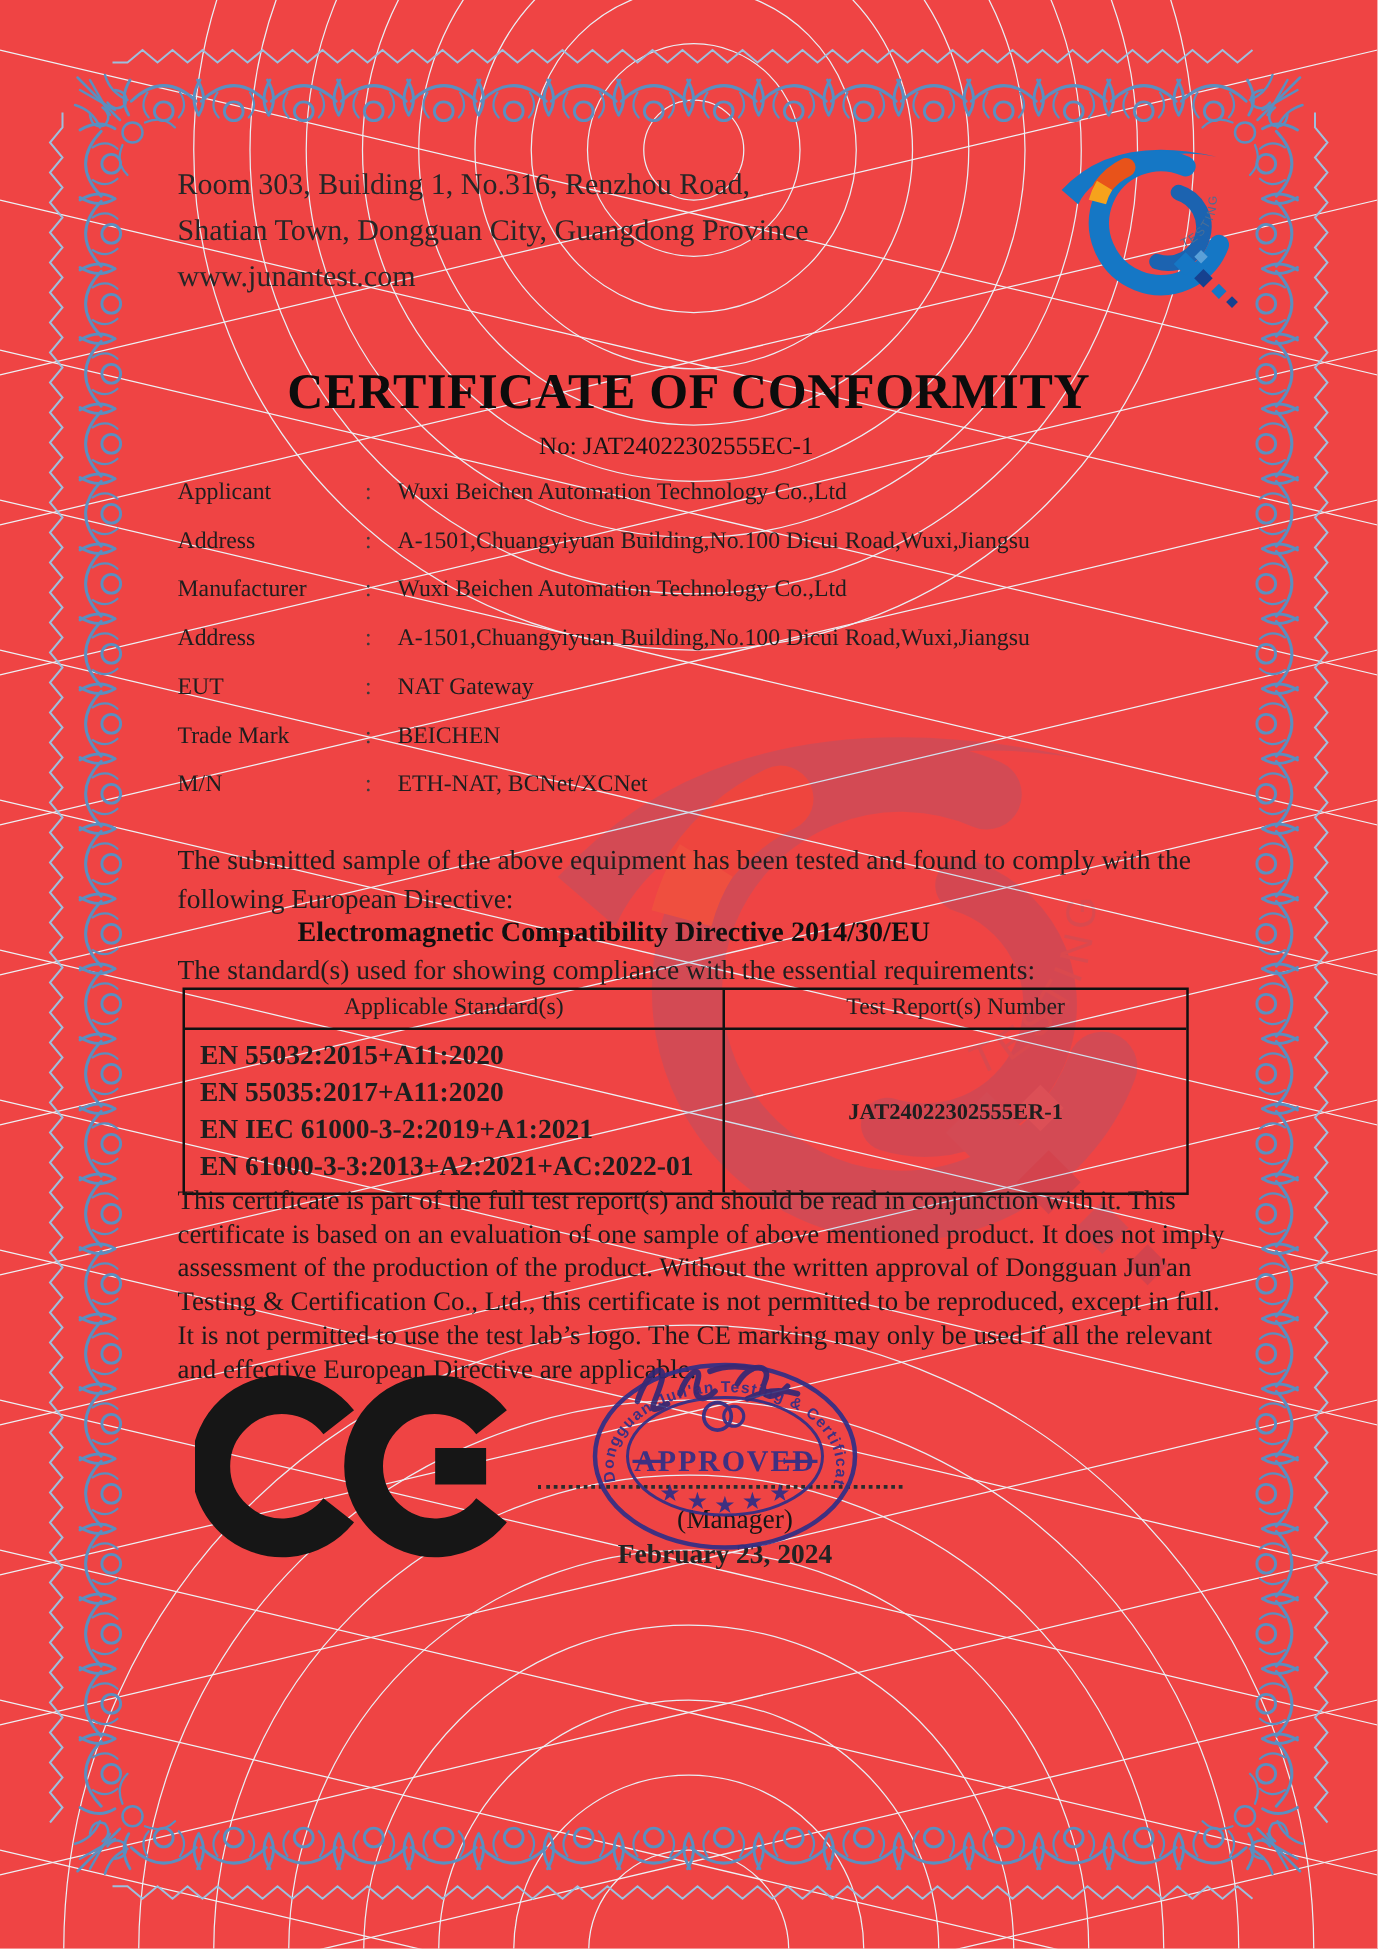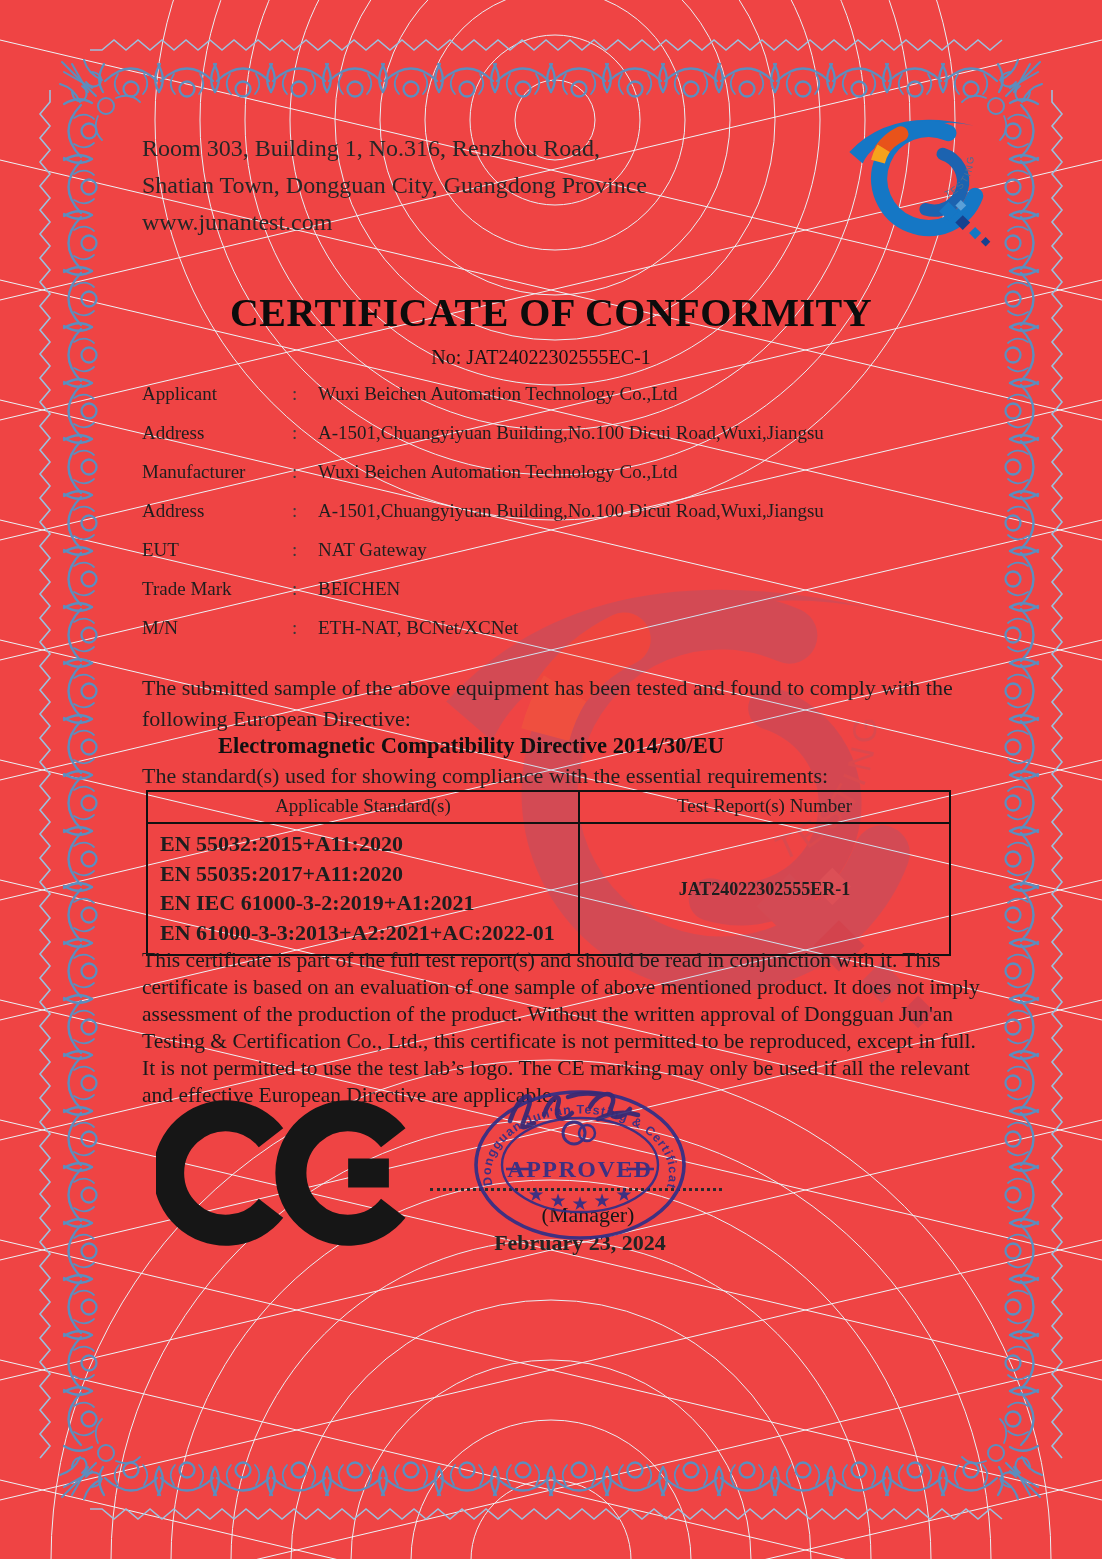--- a/index.html
+++ b/index.html
@@ -13,21 +13,21 @@
 
   .title{left:0;top:289px;width:1102px;text-align:center;font-size:40px;font-weight:700;
          color:#0c0c0c;letter-spacing:0.5px;}
   .cert-no{left:0;top:346px;width:1014px;text-align:center;font-size:20px;font-weight:400;color:#141414;margin-left:34px;}
 
   .fields{left:142px;top:381px;width:820px;display:flex;flex-direction:column;gap:13px;}
   .field-row{display:grid;grid-template-columns:150px 26px auto;font-size:19px;line-height:26px;}
   .field-colon{color:#3a3a3a;}
 
   .intro{left:142px;top:673px;width:838px;font-size:22px;line-height:30.5px;}
-  .directive{left:0;top:733px;width:942px;text-align:center;font-size:22.5px;font-weight:700;color:#101010;}
+  .directive{left:0;top:733px;width:942px;text-align:center;font-size:22.5px;font-weight:700;color:#101010;padding-left:20px;}
   .std-intro{left:142px;top:763px;width:838px;font-size:22px;}
 
   .std-table{left:146px;top:790px;width:801px;border:2px solid #111;display:grid;grid-template-columns:432px auto;}
   .std-th{font-size:19px;text-align:center;padding:3px 0 5px 0;border-bottom:2px solid #111;}
   .std-th.lft{border-right:2px solid #111;}
   .std-cell-l{border-right:2px solid #111;padding:5px 10px 7px 12px;font-weight:700;font-size:22px;line-height:29.5px;}
   .std-cell-r{display:flex;align-items:center;justify-content:center;font-weight:700;font-size:18px;}
 
   .disclaimer{left:142px;top:947px;width:840px;font-size:21.5px;line-height:27px;color:#1a1a1a;text-align:left;}
 

